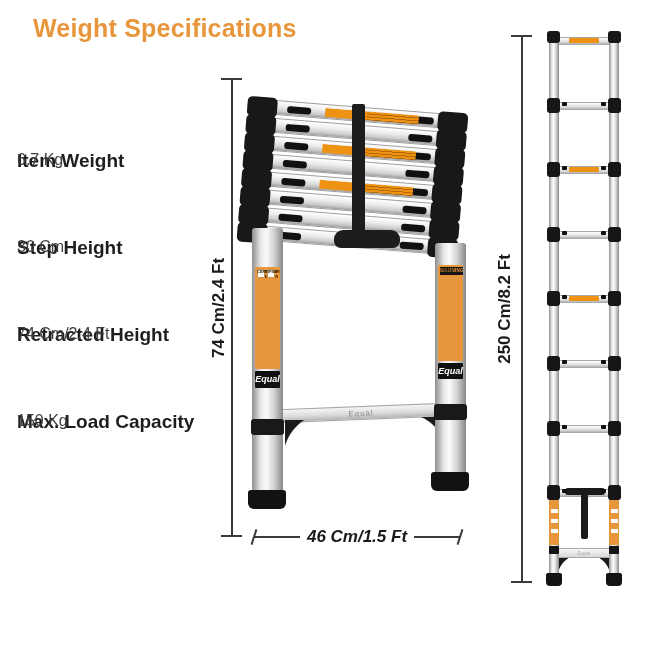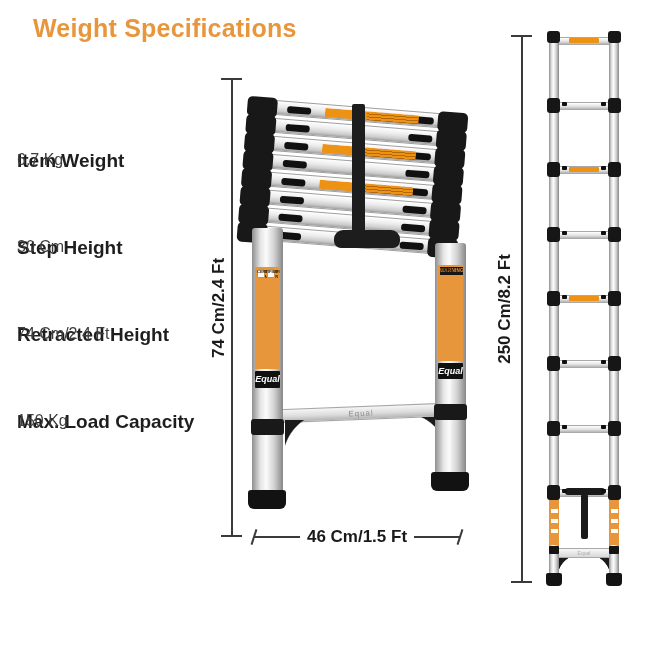--- a/index.html
+++ b/index.html
@@ -25,21 +25,21 @@
   #vtickCT{left:221px;top:78px;width:21px;height:2px;}
   #vtickCB{left:221px;top:535px;width:21px;height:2px;}
   #dimCLabel{left:149px;top:298px;width:140px;height:20px;line-height:20px;transform:rotate(-90deg);}
   #vlineR{left:521px;top:36px;width:2px;height:546px;}
   #vtickRT{left:511px;top:35px;width:21px;height:2px;}
   #vtickRB{left:511px;top:581px;width:21px;height:2px;}
   #dimRLabel{left:435px;top:299px;width:140px;height:20px;line-height:20px;transform:rotate(-90deg);}
   #hline{left:254px;top:536px;width:206px;height:2px;}
   #htickL{left:253px;top:529px;width:2px;height:16px;transform:rotate(18deg);}
   #htickR{left:459px;top:529px;width:2px;height:16px;transform:rotate(18deg);}
-  #dimBLabel{left:254px;top:527px;width:206px;height:20px;line-height:20px;}
+  #dimBLabel{left:254px;top:527px;width:206px;height:20px;line-height:20px;font-style:italic;}
   #dimBLabel span{position:relative;background:#fff;padding:0 7px;}
 
   
   .metalV{background:linear-gradient(90deg,#8f8f8f 0%,#e6e6e6 28%,#fbfbfb 46%,#d0d0d0 72%,#878787 100%);}
   .metalH{background:linear-gradient(180deg,#fdfdfd 0%,#ececec 45%,#cfcfcf 78%,#a2a2a2 100%);}
 
   
   #figCenter{left:0;top:0;width:645px;height:645px;}
   #stack{left:251px;top:98px;width:215px;height:142px;transform:rotate(4.6deg);transform-origin:0 0;}
   .c-rung{left:0;width:215px;height:15px;border:1px solid #9e9e9e;border-radius:2px;

